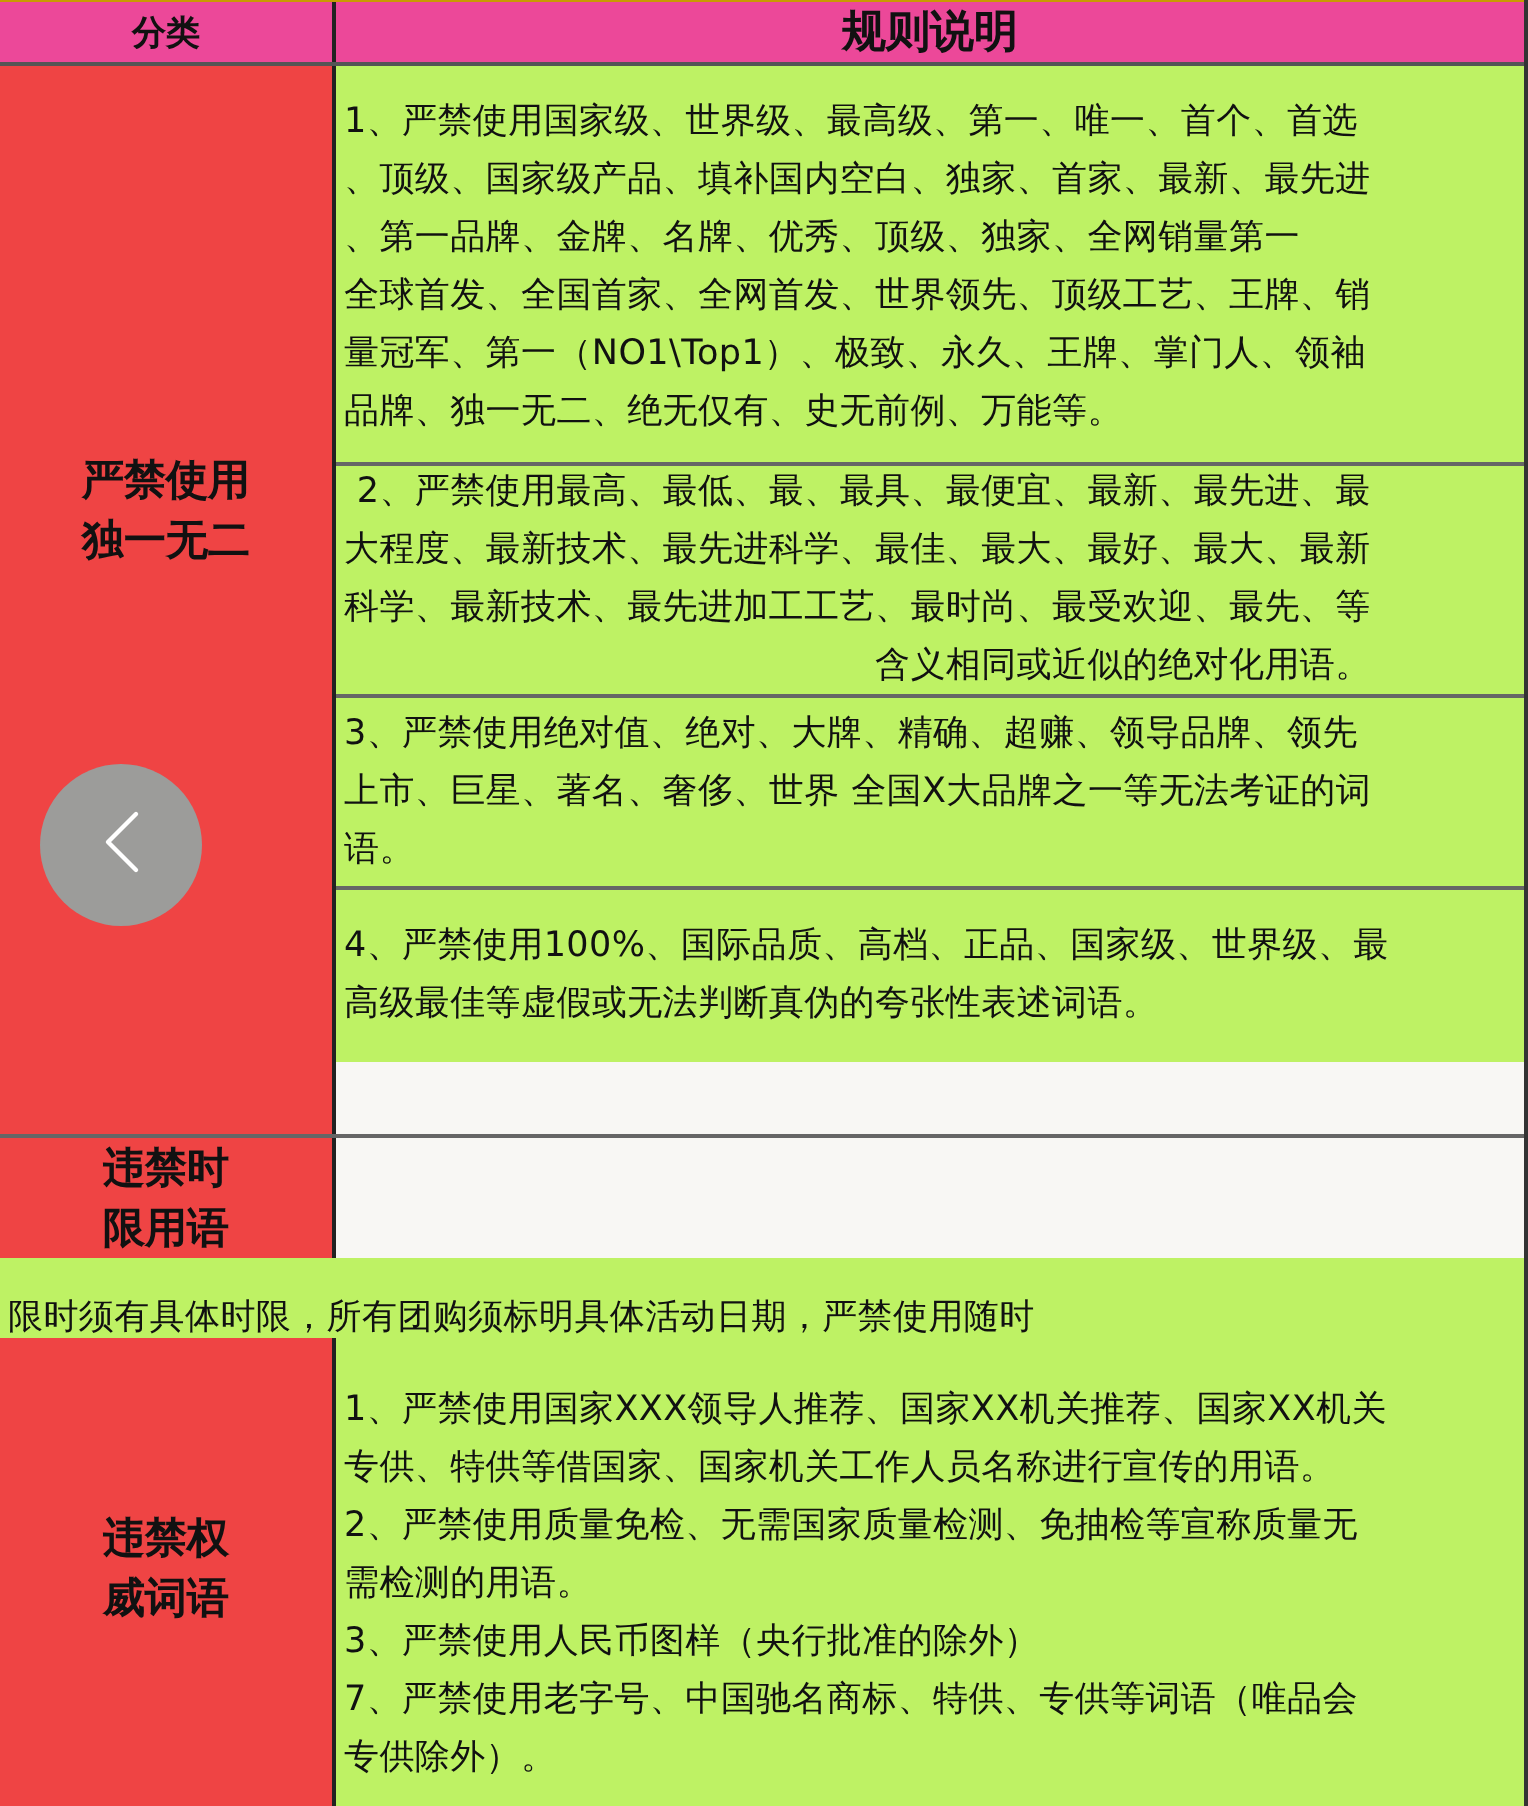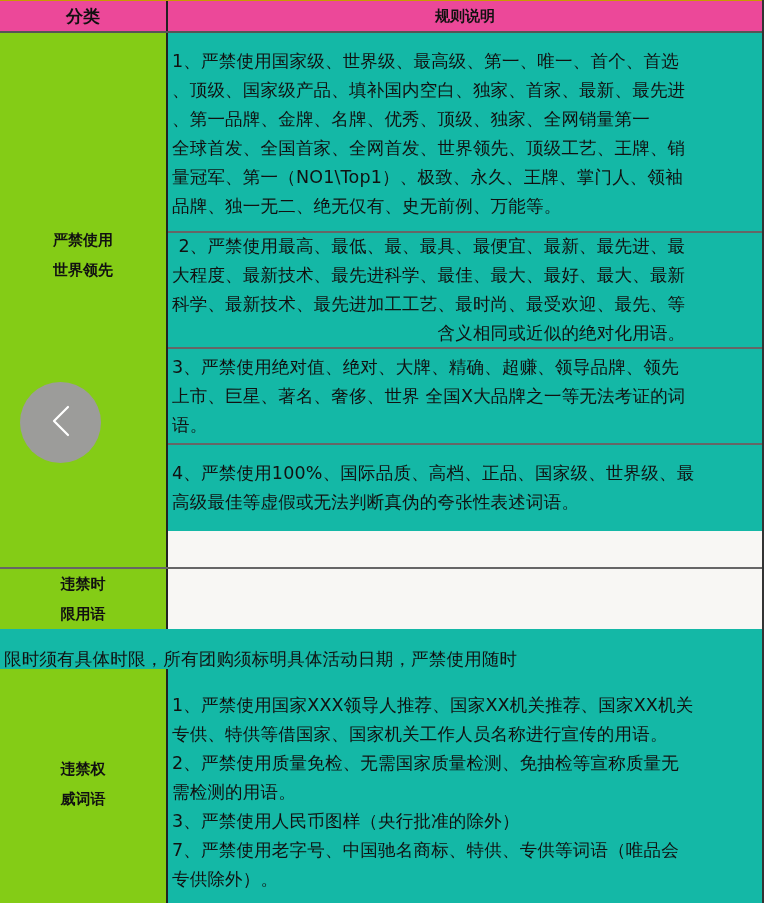--- a/index.html
+++ b/index.html
@@ -37,50 +37,50 @@
     justify-content: center;
     font-weight: bold;
     font-size: 17px;
   }
   .header .col-right {
     flex: 1;
     display: flex;
     align-items: center;
     justify-content: center;
     font-weight: bold;
-    font-size: 15px;
+    font-size: 22px;
   }
   .group {
     display: flex;
     border-bottom: 2px solid #666;
   }
   .group .cat {
     width: 166px;
     border-right: 2px solid #222;
     display: flex;
     align-items: center;
     justify-content: center;
     text-align: center;
     font-weight: bold;
-    font-size: 15px;
+    font-size: 21px;
     line-height: 30px;
-    background: #84cc16;
+    background: #ef4444;
   }
   .group .cat span { display: block; }
   .group .rules {
     flex: 1;
     display: flex;
     flex-direction: column;
   }
   .rule {
     padding: 0 4px 0 4px;
     font-size: 17.5px;
     line-height: 29px;
     letter-spacing: 0.2px;
-    background: #14b8a6;
+    background: #bef264;
     box-sizing: border-box;
     display: flex;
     align-items: center;
   }
   .rule + .rule {
     border-top: 2px solid #666;
   }
   .rule p {
     margin: 0;
     white-space: pre-line;
@@ -105,21 +105,21 @@
 <div class="table">
   <div class="header">
     <div class="col-left">分类</div>
     <div class="col-right">规则说明</div>
   </div>
 
   <div class="group" style="height:534px;">
     <div class="cat">
       <div style="margin-top:-90px;">
         <span>严禁使用</span>
-        <span>世界领先</span>
+        <span>独一无二</span>
       </div>
     </div>
     <div class="rules">
       <div class="rule" style="height:198px;padding-top:4px;">
         <p>1、严禁使用国家级、世界级、最高级、第一、唯一、首个、首选
 、顶级、国家级产品、填补国内空白、独家、首家、最新、最先进
 、第一品牌、金牌、名牌、优秀、顶级、独家、全网销量第一
 全球首发、全国首家、全网首发、世界领先、顶级工艺、王牌、销
 量冠军、第一（NO1\Top1）、极致、永久、王牌、掌门人、领袖
 品牌、独一无二、绝无仅有、史无前例、万能等。</p>

